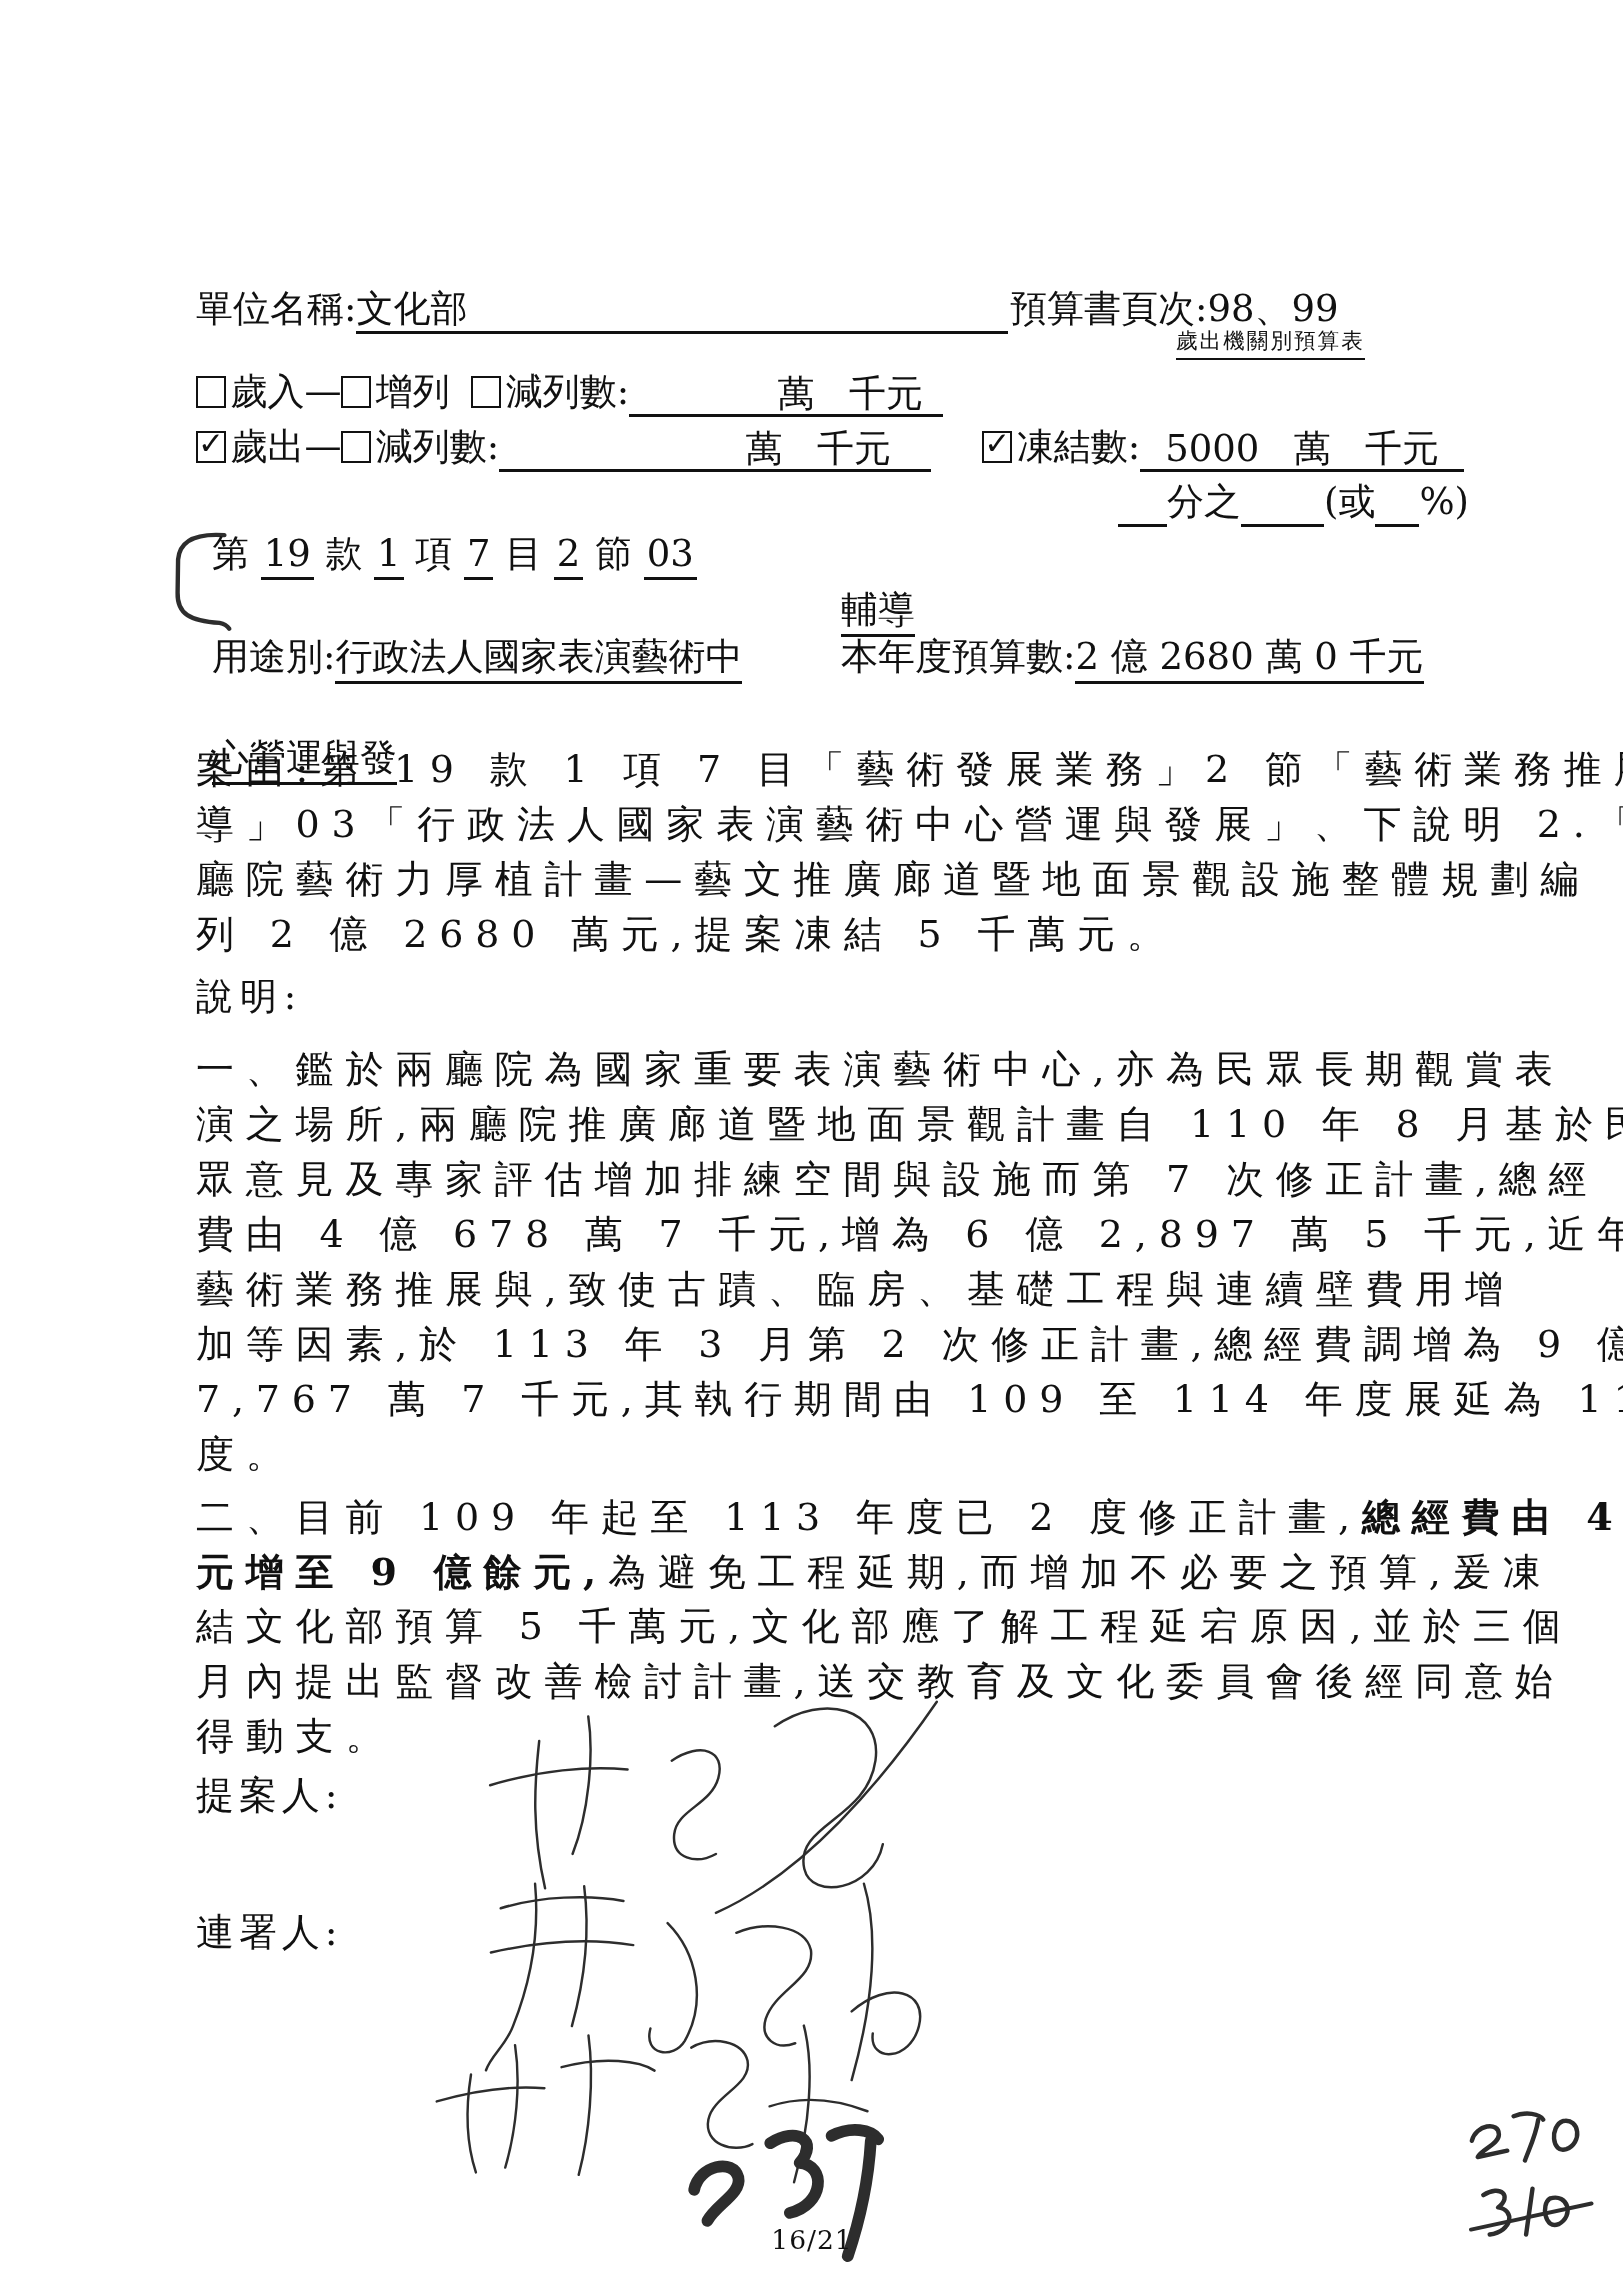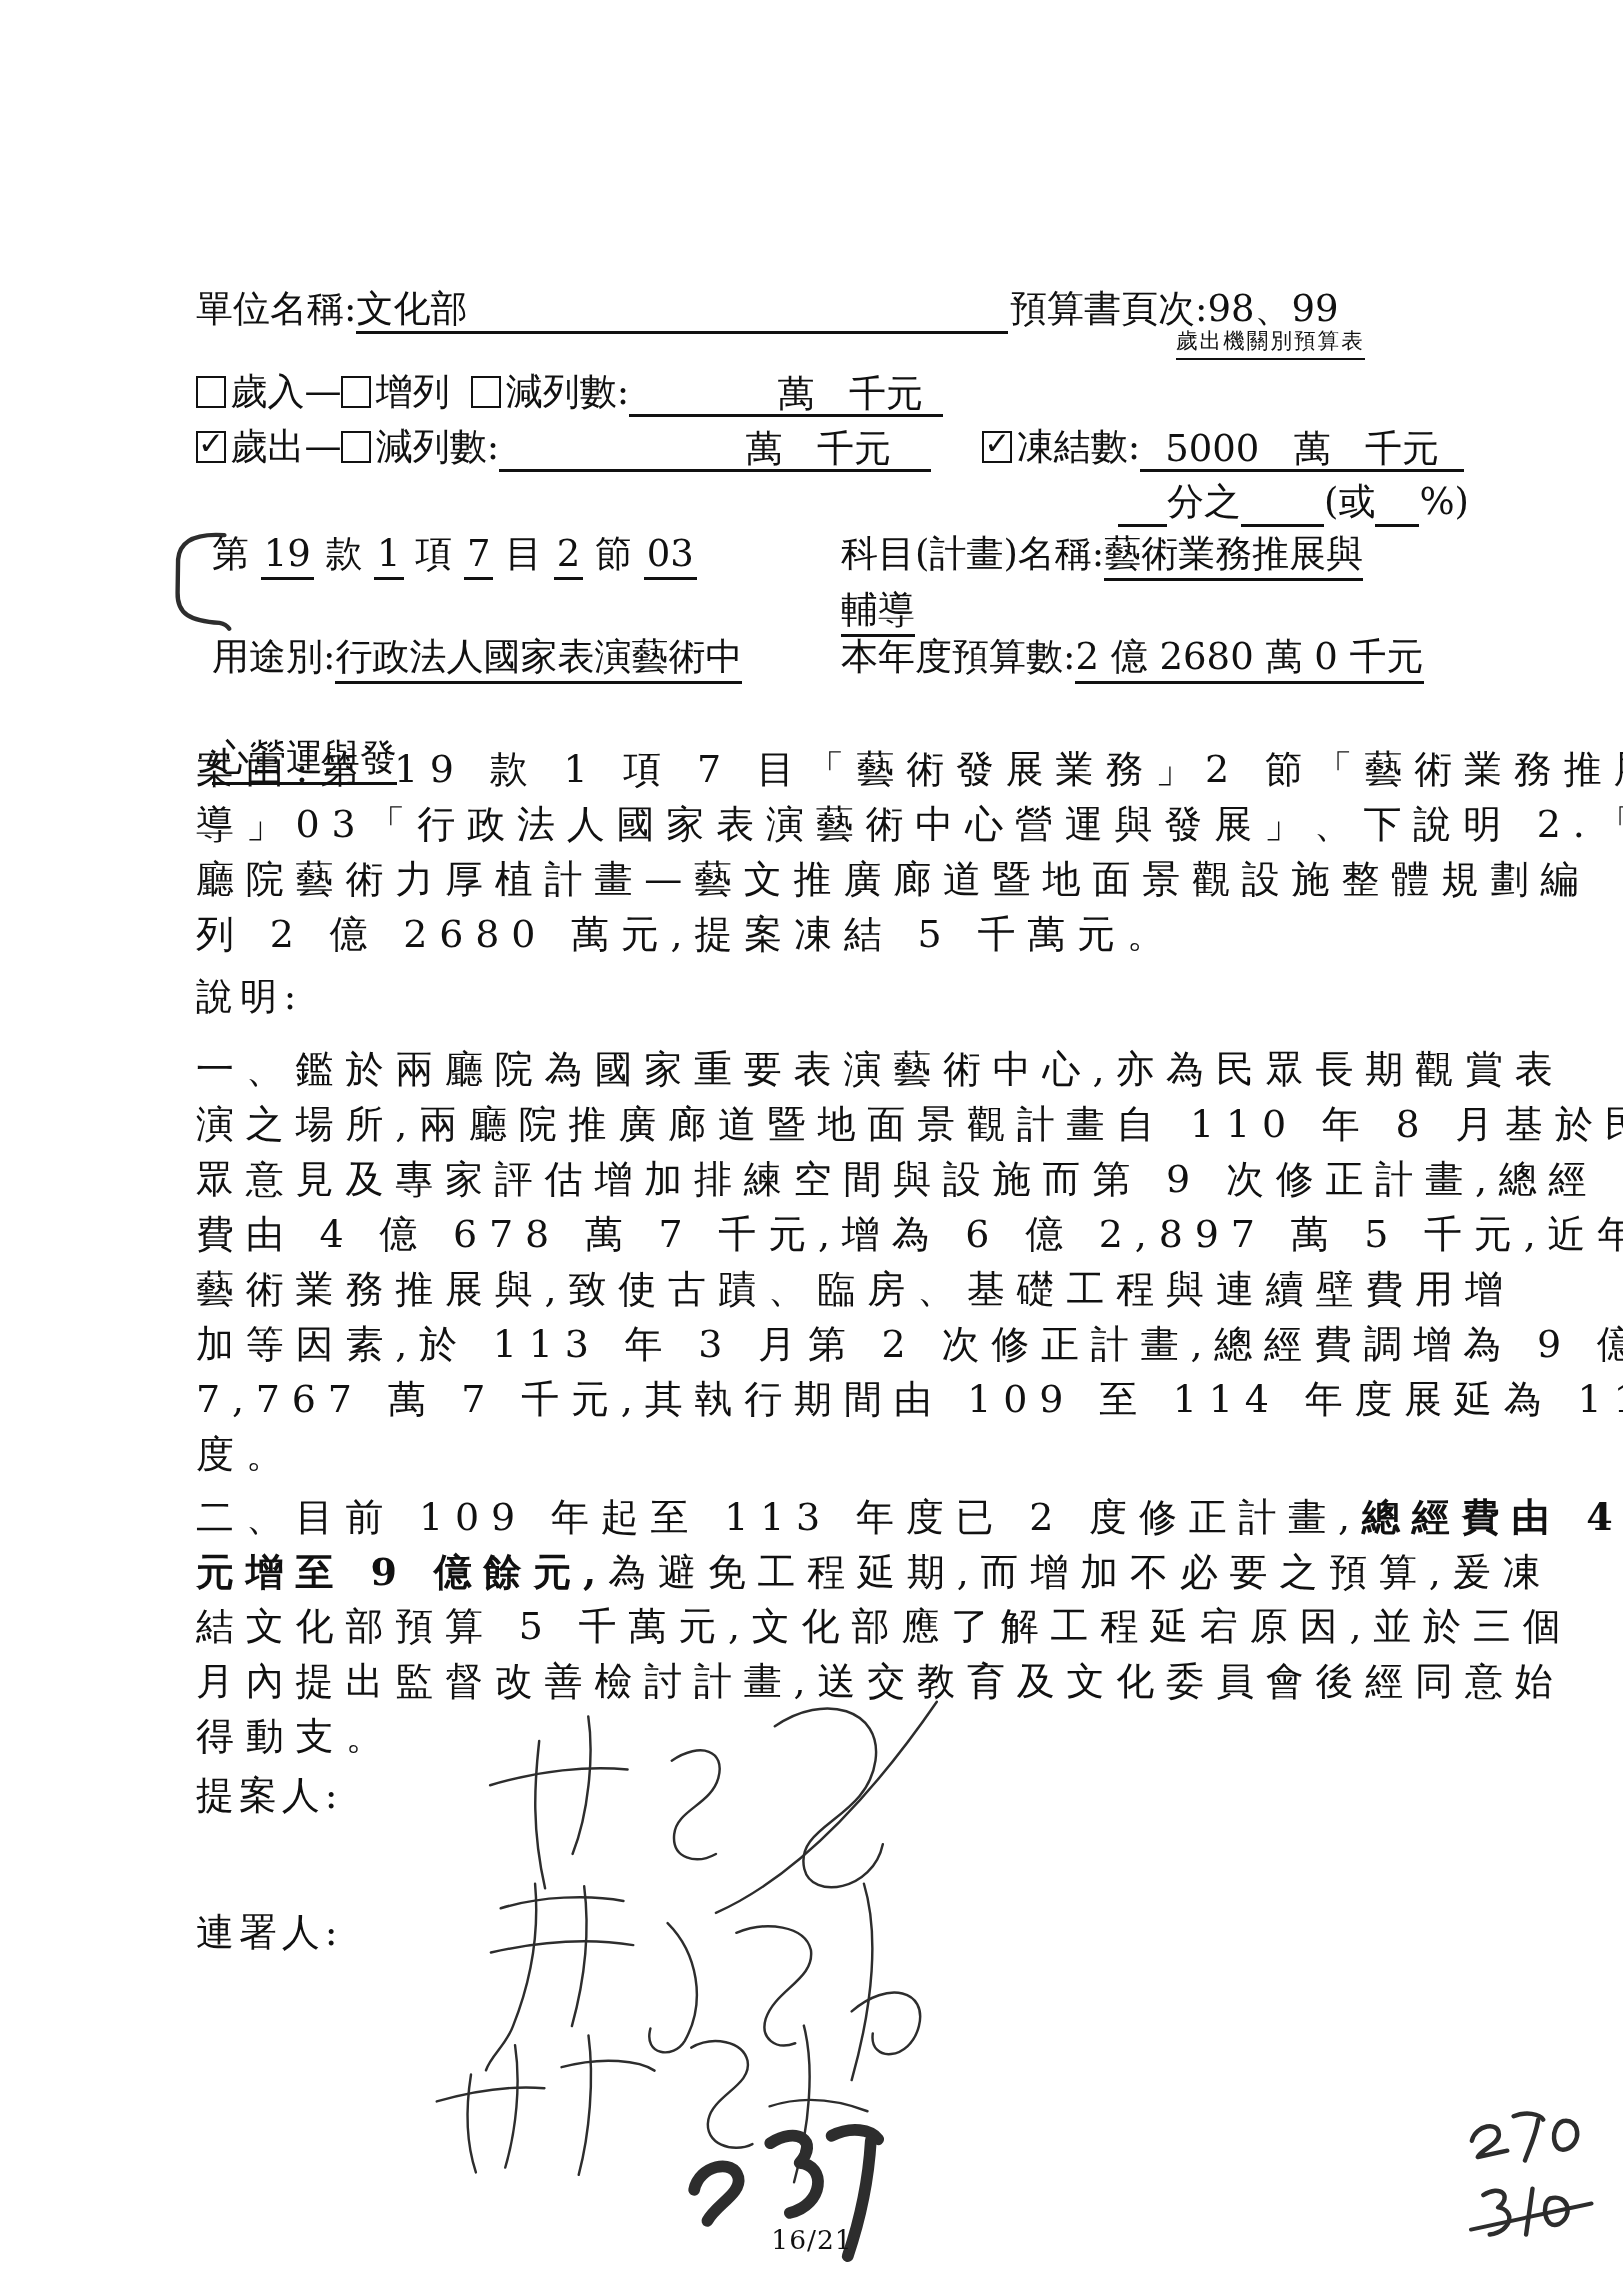--- a/index.html
+++ b/index.html
@@ -80,23 +80,20 @@
     <span class="num-u">19</span>
     <span>款</span>
     <span class="num-u">1</span>
     <span>項</span>
     <span class="num-u">7</span>
     <span>目</span>
     <span class="num-u">2</span>
     <span>節</span>
     <span class="num-u">03</span>
   </div>
-  <div class="line" style="top:529px;left:841px;">
-    <span>科目(計畫)名稱:</span><span class="ul">藝術業務推展與</span>
-  </div>
   <div class="line" style="top:585px;left:841px;">
     <span class="ul">輔導</span>
   </div>
   <div class="line" style="top:632px;left:212px;">
     <span>用途別:</span><span class="ul">行政法人國家表演藝術中</span>
   </div>
   <div class="line" style="top:632px;left:841px;">
     <span>本年度預算數:</span><span class="ul">2 億 2680 萬 0 千元</span>
   </div>
   <div class="line" style="top:685px;left:212px;margin-top:48px;">
@@ -108,21 +105,21 @@
     <span class="pline">導」03「行政法人國家表演藝術中心營運與發展」、下說明 2.「兩</span>
     <span class="pline">廳院藝術力厚植計畫—藝文推廣廊道暨地面景觀設施整體規劃編</span>
     <span class="pline">列 2 億 2680 萬元,提案凍結 5 千萬元。</span>
   </div>
 
   <div class="line" style="top:972px;left:196px;letter-spacing:6.9px;">說明:</div>
 
   <div class="para" style="top:1042px;">
     <span class="pline">一、鑑於兩廳院為國家重要表演藝術中心,亦為民眾長期觀賞表</span>
     <span class="pline">演之場所,兩廳院推廣廊道暨地面景觀計畫自 110 年 8 月基於民</span>
-    <span class="pline">眾意見及專家評估增加排練空間與設施而第 9 次修正計畫,總經</span>
+    <span class="pline">眾意見及專家評估增加排練空間與設施而第 7 次修正計畫,總經</span>
     <span class="pline">費由 4 億 678 萬 7 千元,增為 6 億 2,897 萬 5 千元,近年又因營</span>
     <span class="pline">藝術業務推展與,致使古蹟、臨房、基礎工程與連續壁費用增</span>
     <span class="pline">加等因素,於 113 年 3 月第 2 次修正計畫,總經費調增為 9 億</span>
     <span class="pline">7,767 萬 7 千元,其執行期間由 109 至 114 年度展延為 116 年</span>
     <span class="pline">度。</span>
   </div>
 
   <div class="para" style="top:1489px;">
     <span class="pline"><span>二、目前 109 年起至 113 年度已 2 度修正計畫,</span><span class="b">總經費由 4 億餘</span></span>
     <span class="pline"><span class="b">元增至 9 億餘元,</span><span>為避免工程延期,而增加不必要之預算,爰凍</span></span>

